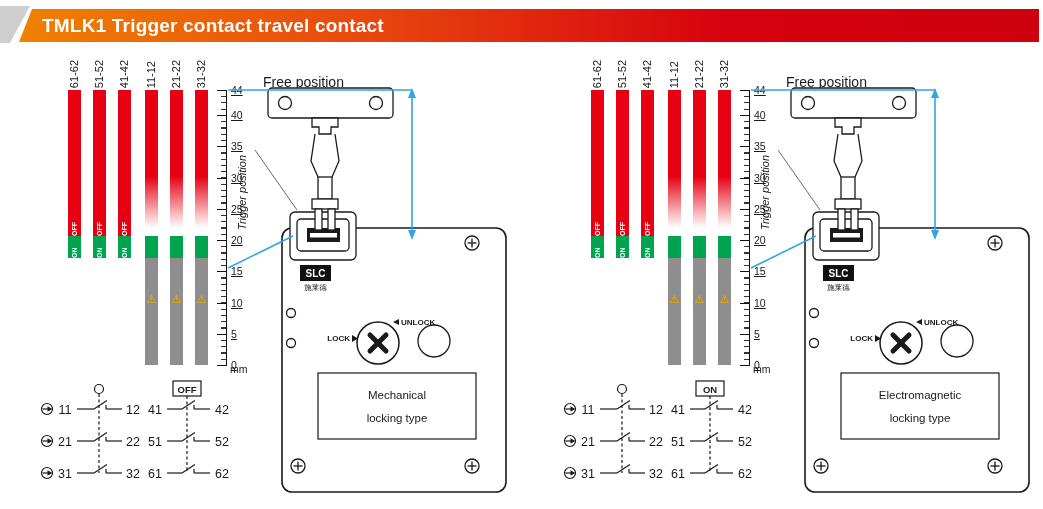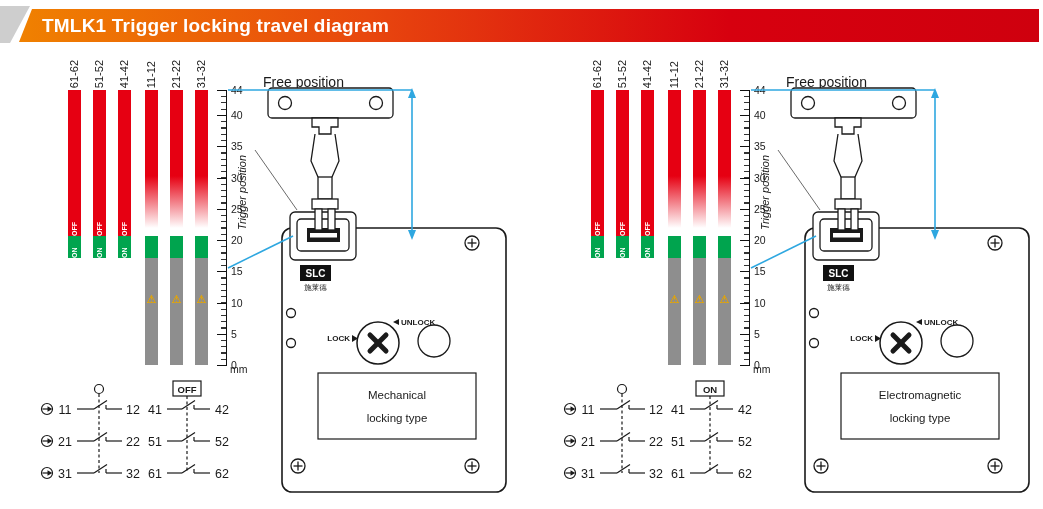--- a/index.html
+++ b/index.html
@@ -41,21 +41,21 @@
   .warn{position:absolute;top:203px;left:0;width:13px;text-align:center;
         font-size:11px;color:#ffc400;text-shadow:0 0 0 #b06000;}
 
   
   .ruler{position:absolute;left:182px;top:40px;width:55px;height:300px;}
   .ruler .minors{position:absolute;left:4px;top:0;width:5px;height:276px;
         background:repeating-linear-gradient(to bottom,#333 0,#333 1px,transparent 1px,transparent 6.25px);}
   .ruler .line{position:absolute;left:9px;top:0;width:1.3px;height:276px;background:#111;}
   .tick{position:absolute;left:0;width:50px;height:0;}
   .tick .tl{position:absolute;left:0;top:-0.5px;width:9.5px;height:1.3px;background:#111;}
-  .tick .tv{position:absolute;left:14px;top:-6.5px;font-size:10.5px;}
+  .tick .tv{position:absolute;left:14px;top:-6.5px;font-size:10.5px;text-decoration:underline;}
   .ruler .unit{position:absolute;left:13px;top:273px;font-size:10.5px;}
 
   
   .free-label{position:absolute;left:228px;top:24px;font-size:14px;}
   .trig-wrap{position:absolute;left:201px;top:94px;height:96px;display:flex;align-items:center;}
   .trig-wrap span{writing-mode:vertical-rl;transform:rotate(180deg);
                   font-size:11px;font-style:italic;white-space:nowrap;}
 
   
   .dims{position:absolute;left:0;top:0;width:485px;height:455px;pointer-events:none;}
@@ -76,21 +76,21 @@
   .stx{font-size:9.5px;font-weight:bold;fill:#1a1a1a;text-anchor:middle;}
 </style>
 </head>
 <body>
 
 <div class="page">
 
   <div class="hdr-wrap">
     <div class="hdr-gray"></div>
     <div class="hdr-bar">
-      <div class="hdr-title">TMLK1 Trigger locking travel diagram</div>
+      <div class="hdr-title">TMLK1 Trigger contact travel contact</div>
     </div>
   </div>
 
   <section class="panel panel-0">
 
     <div class="bar-label" style="left:33px">
         <span>61-62</span>
       </div>
     <div class="bar-label" style="left:58px">
         <span>51-52</span>

